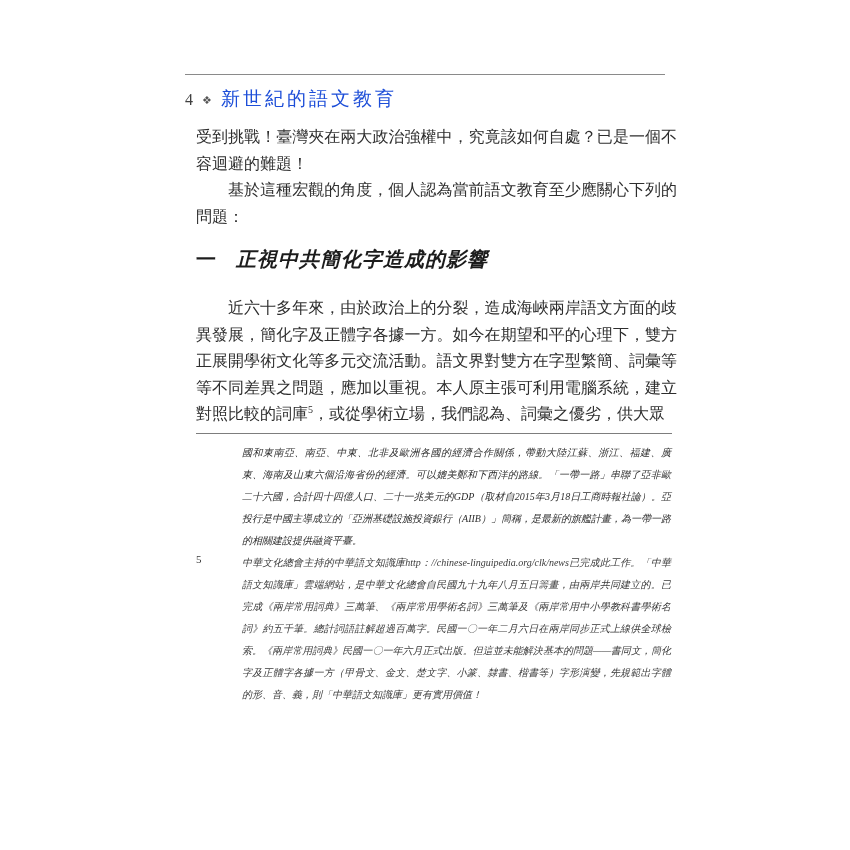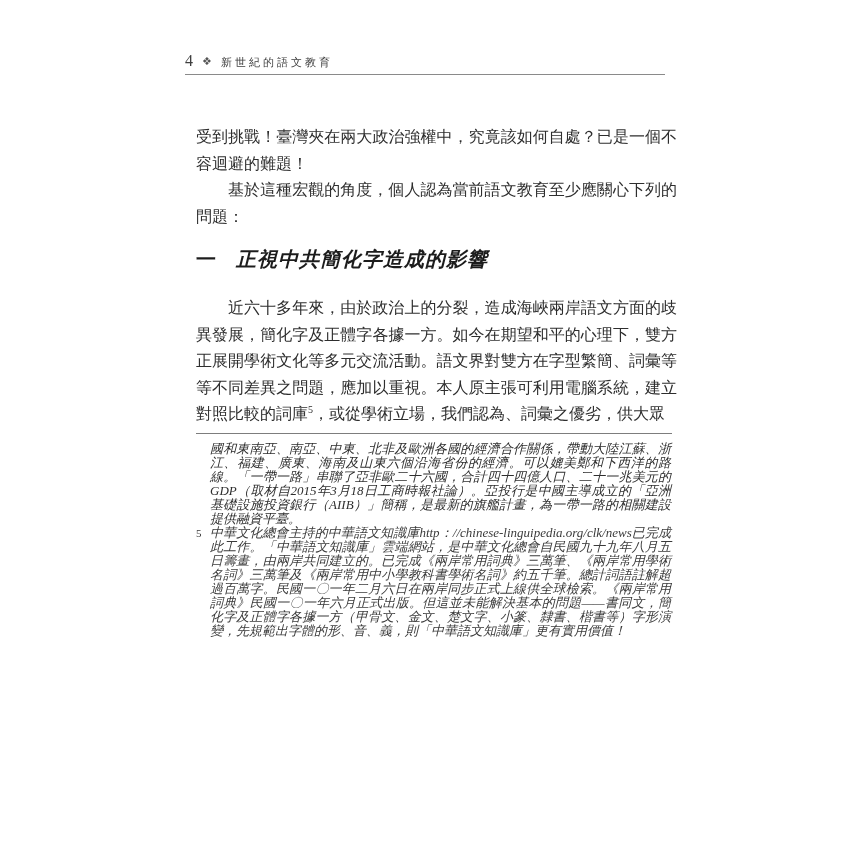--- a/index.html
+++ b/index.html
@@ -30,23 +30,24 @@
     color: #3f3f3f;
   }
   .ornament {
     font-size: 11px;
     color: #555;
     margin: 0 9px 0 9px;
     position: relative;
     top: -1px;
   }
   .book-title {
-    font-size: 11px;
+    font-size: 19px;
     letter-spacing: 3px;
-    color: #404040;
+    color: #1d4ed8;
+    margin-top: 34px;
   }
   .header-rule {
     position: absolute;
     left: 185px;
     top: 74px;
     width: 480px;
     height: 0;
     border-top: 1px solid #8a8a8a;
   }
   
@@ -89,24 +90,25 @@
     border-top: 1px solid #7d7d7d;
   }
   .footnotes {
     margin-top: 8px;
     margin-left: 14px;
     width: 461px;
     font-style: italic;
     color: #3a3a3a;
   }
   .footnotes p, .footnotes .fn-text {
-    font-size: 13px;
-    line-height: 14px;
+    font-size: 10px;
+    line-height: 22px;
     text-align: justify;
     text-justify: inter-ideograph;
+    margin-left: 32px;
   }
   .fn-item { position: relative; }
   .fn-num {
     position: absolute;
     left: -14px;
     top: 1px;
     font-size: 11px;
     font-style: normal;
     color: #3a3a3a;
   }

